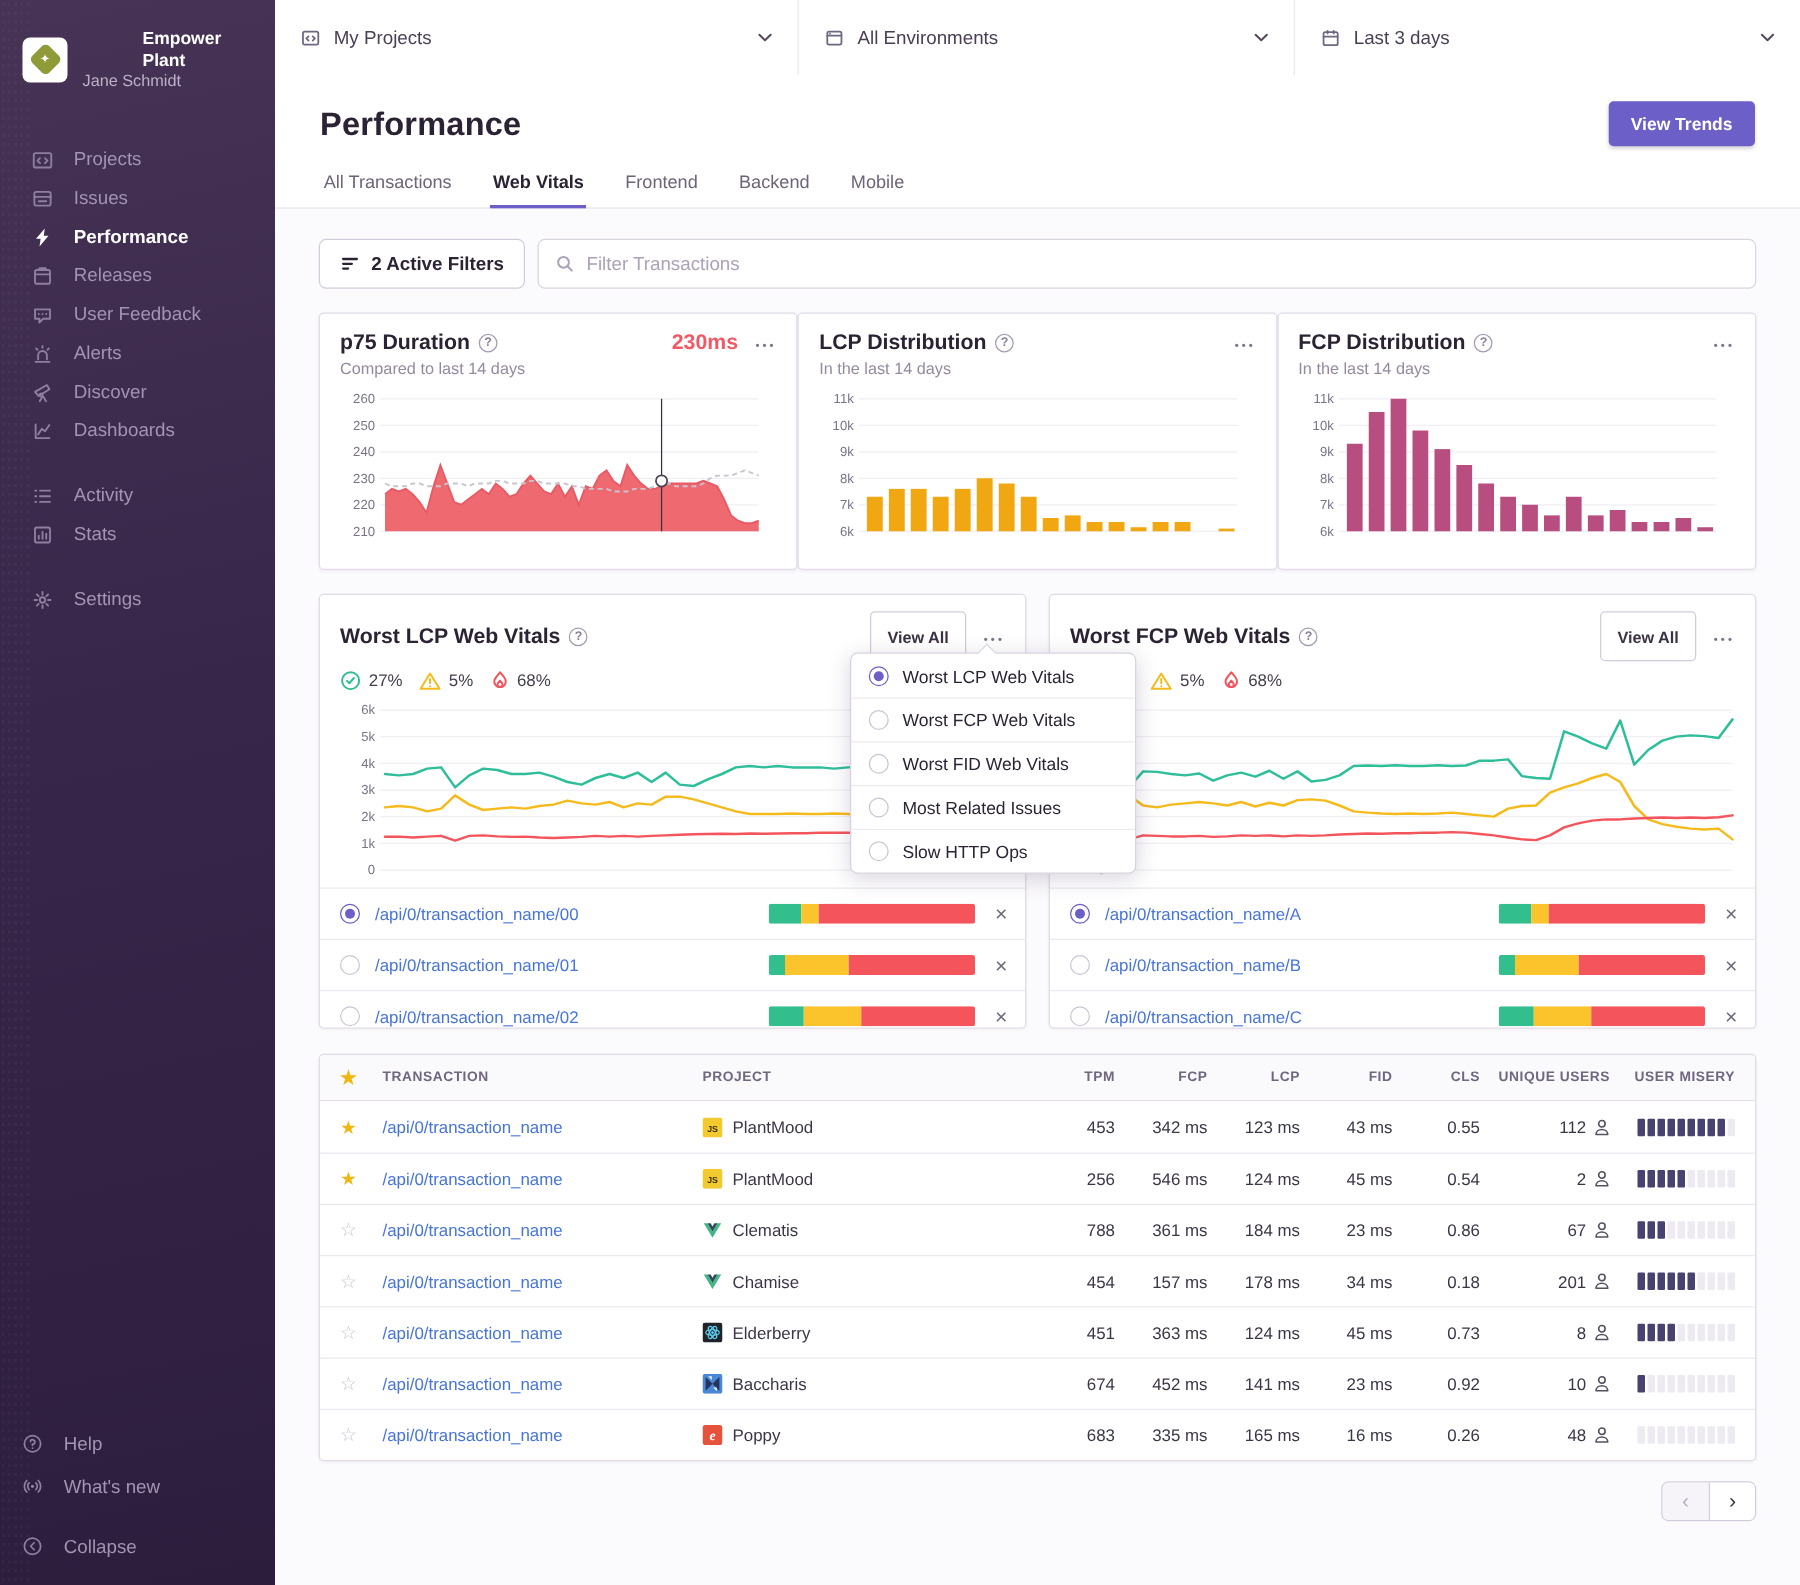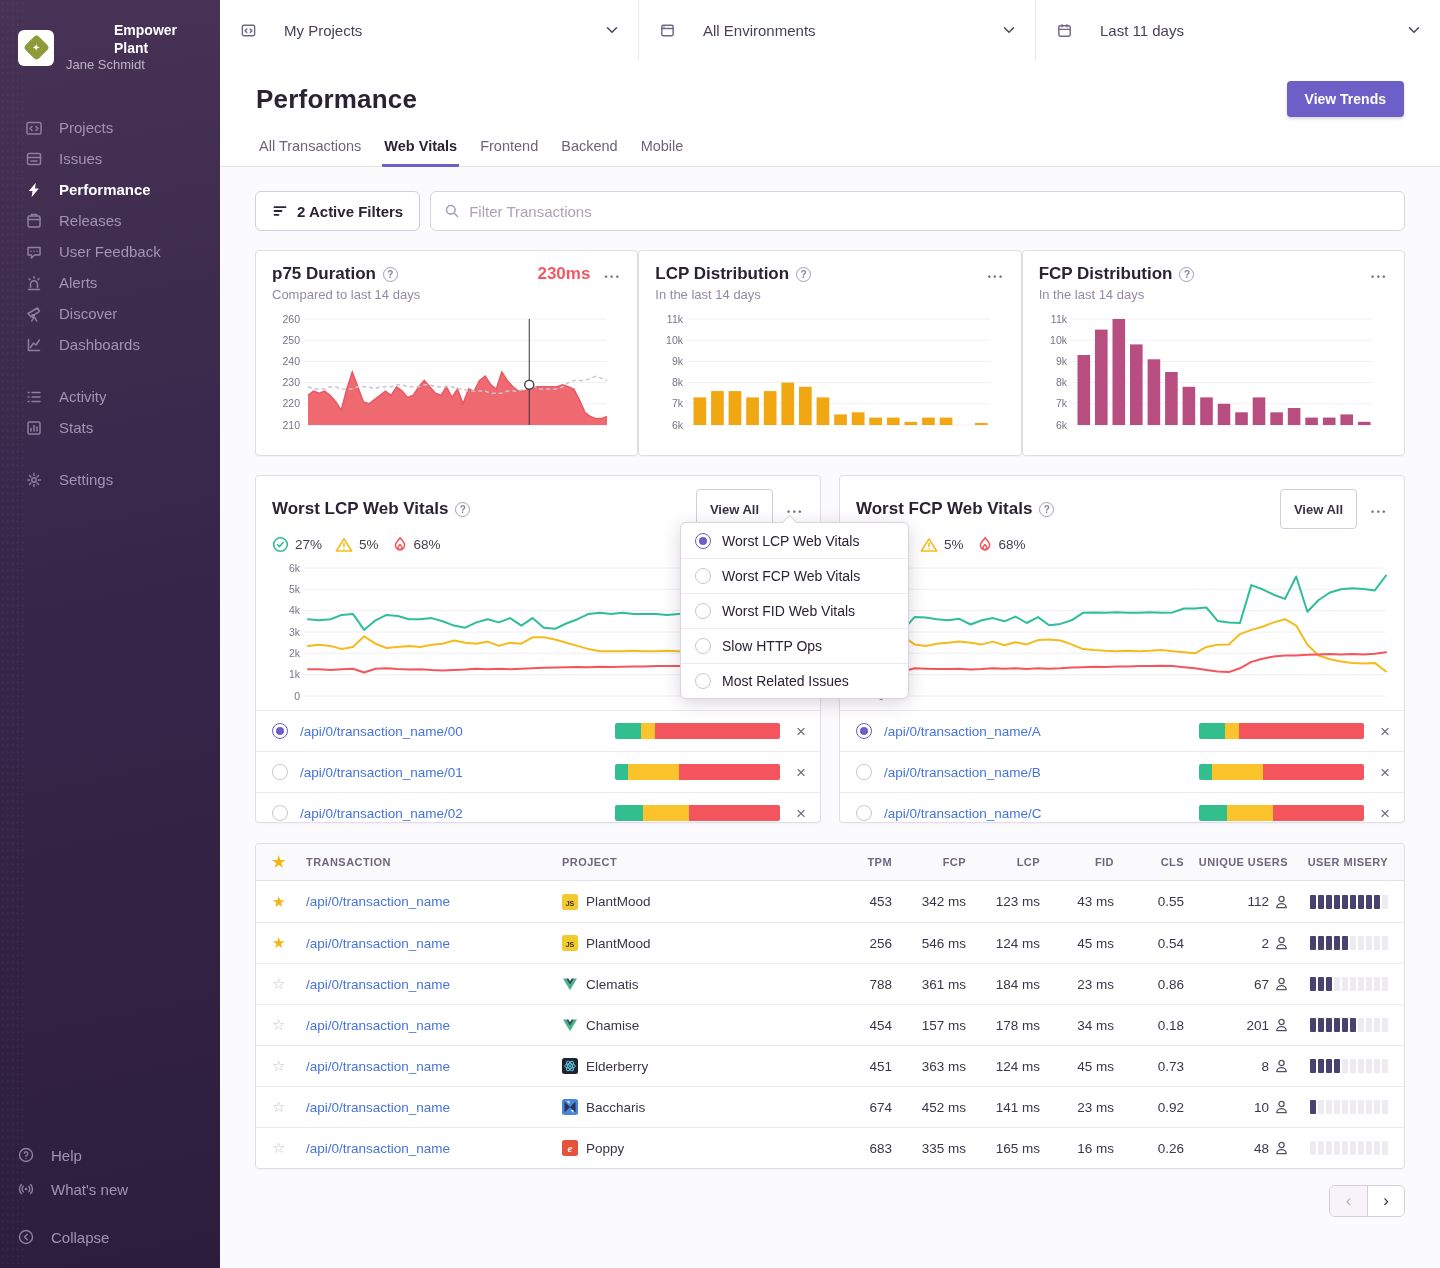--- a/index.html
+++ b/index.html
@@ -26,32 +26,32 @@
   .nav-item.active .nicon { color:#fff; }
   .nav-gap { height:21px; }
   .side-foot { position:absolute; left:0; right:0; bottom:14px; }
   .side-foot .nav-item { height:34px;padding-left:16px; }
   .side-foot .spacer { height:14px; }
 
   
   .main { flex:1; display:flex; flex-direction:column; min-width:0; }
 
   .topbar { height:60px; display:flex; background:#fff; }
-  .tb-sec { display:flex; align-items:center; gap:27px; padding:0 20px; cursor:pointer; color:#493E55; font-size:15px; }
+  .tb-sec { display:flex; align-items:center; gap:10px; padding:0 20px; cursor:pointer; color:#493E55; font-size:15px; }
   .tb-sec + .tb-sec { border-left:1px solid #EBE7EF; }
   .tb-sec .ticon { color:#6F6680; display:flex; }
   .tb-sec .chev { margin-left:auto; color:#56495E; display:flex; }
   .tb-1 { width:418px; } .tb-2 { width:397px; } .tb-3 { width:405px; }
 
   .page-head { background:#fff; }
   .title-row { display:flex; align-items:center; justify-content:space-between; padding:21px 36px 0 36px; }
   .page-title { font-size:26px; font-weight:600; color:#2B2233; letter-spacing:.2px; }
   .btn-primary { background:#6C5FC7; color:#fff; font-size:14px; font-weight:600; border:0; border-radius:4px; padding:10px 18px; cursor:pointer; box-shadow:0 2px 3px rgba(43,34,51,.18); font-family:inherit; }
   .tabs-row { margin-top:17px; border-bottom:1px solid #E4DFE9; }
-  .tabs { display:flex; gap:19px; padding:0 37px; }
+  .tabs { display:flex; gap:29px; padding:0 37px; }
   .tab { font-size:14.5px; color:#6E6379; padding:4px 2px 10px 2px; cursor:pointer; border-bottom:3px solid transparent; margin-bottom:-1px; }
   .tab.active { color:#2B2233; font-weight:600; border-bottom-color:#6C5FC7; border-radius:1px; }
 
   .content { flex:1; background:#FBFAFC; padding:24px 35px 0 35px; }
 
   .filter-row { display:flex; gap:10px; }
   .btn-filter { display:flex; align-items:center; gap:9px; background:#fff; border:1px solid #D3CCDC; border-radius:6px; padding:0 16px; height:40px; font-size:15px; font-weight:700; color:#2B2233; cursor:pointer; font-family:inherit; }
   .search-box { flex:1; display:flex; align-items:center; gap:9px; background:#fff; border:1px solid #DAD4E1; border-radius:6px; height:40px; padding:0 13px; }
   .search-box input { border:0; outline:0; flex:1; font-size:15px; color:#57495E; font-family:inherit; background:transparent; }
   .search-box input::placeholder { color:#ACA1B8; }
@@ -305,21 +305,21 @@
             </svg>
           </span>
       </div>
       <div class="tb-sec tb-3">
         <span class="ticon">
             <svg width="17" height="17" viewBox="0 0 18 18" fill="none" stroke="currentColor" stroke-width="1.5" stroke-linecap="round" stroke-linejoin="round">
               <rect x="3" y="4" width="12" height="11" rx="1.5"></rect>
               <path d="M3 7.8h12M6.4 2.8V5M11.6 2.8V5"></path>
             </svg>
           </span>
-        <span>Last 11 days</span>
+        <span>Last 3 days</span>
         <span class="chev">
             <svg width="12" height="8" viewBox="0 0 12 8" fill="none" stroke="currentColor" stroke-width="1.6" stroke-linecap="round" stroke-linejoin="round">
               <path d="m1.5 1.8 4.5 4.4 4.5-4.4"></path>
             </svg>
           </span>
       </div>
     </div>
 
     <div class="page-head">
       <div class="title-row">
@@ -979,19 +979,19 @@
   <div class="dd-item">
     <span class="radio"></span>
     <span>Worst FCP Web Vitals</span>
   </div>
   <div class="dd-item">
     <span class="radio"></span>
     <span>Worst FID Web Vitals</span>
   </div>
   <div class="dd-item">
     <span class="radio"></span>
-    <span>Slow HTTP Ops</span>
+    <span>Most Related Issues</span>
   </div>
   <div class="dd-item">
     <span class="radio"></span>
-    <span>Most Related Issues</span>
+    <span>Slow HTTP Ops</span>
   </div>
 </div>
 
 </body></html>

